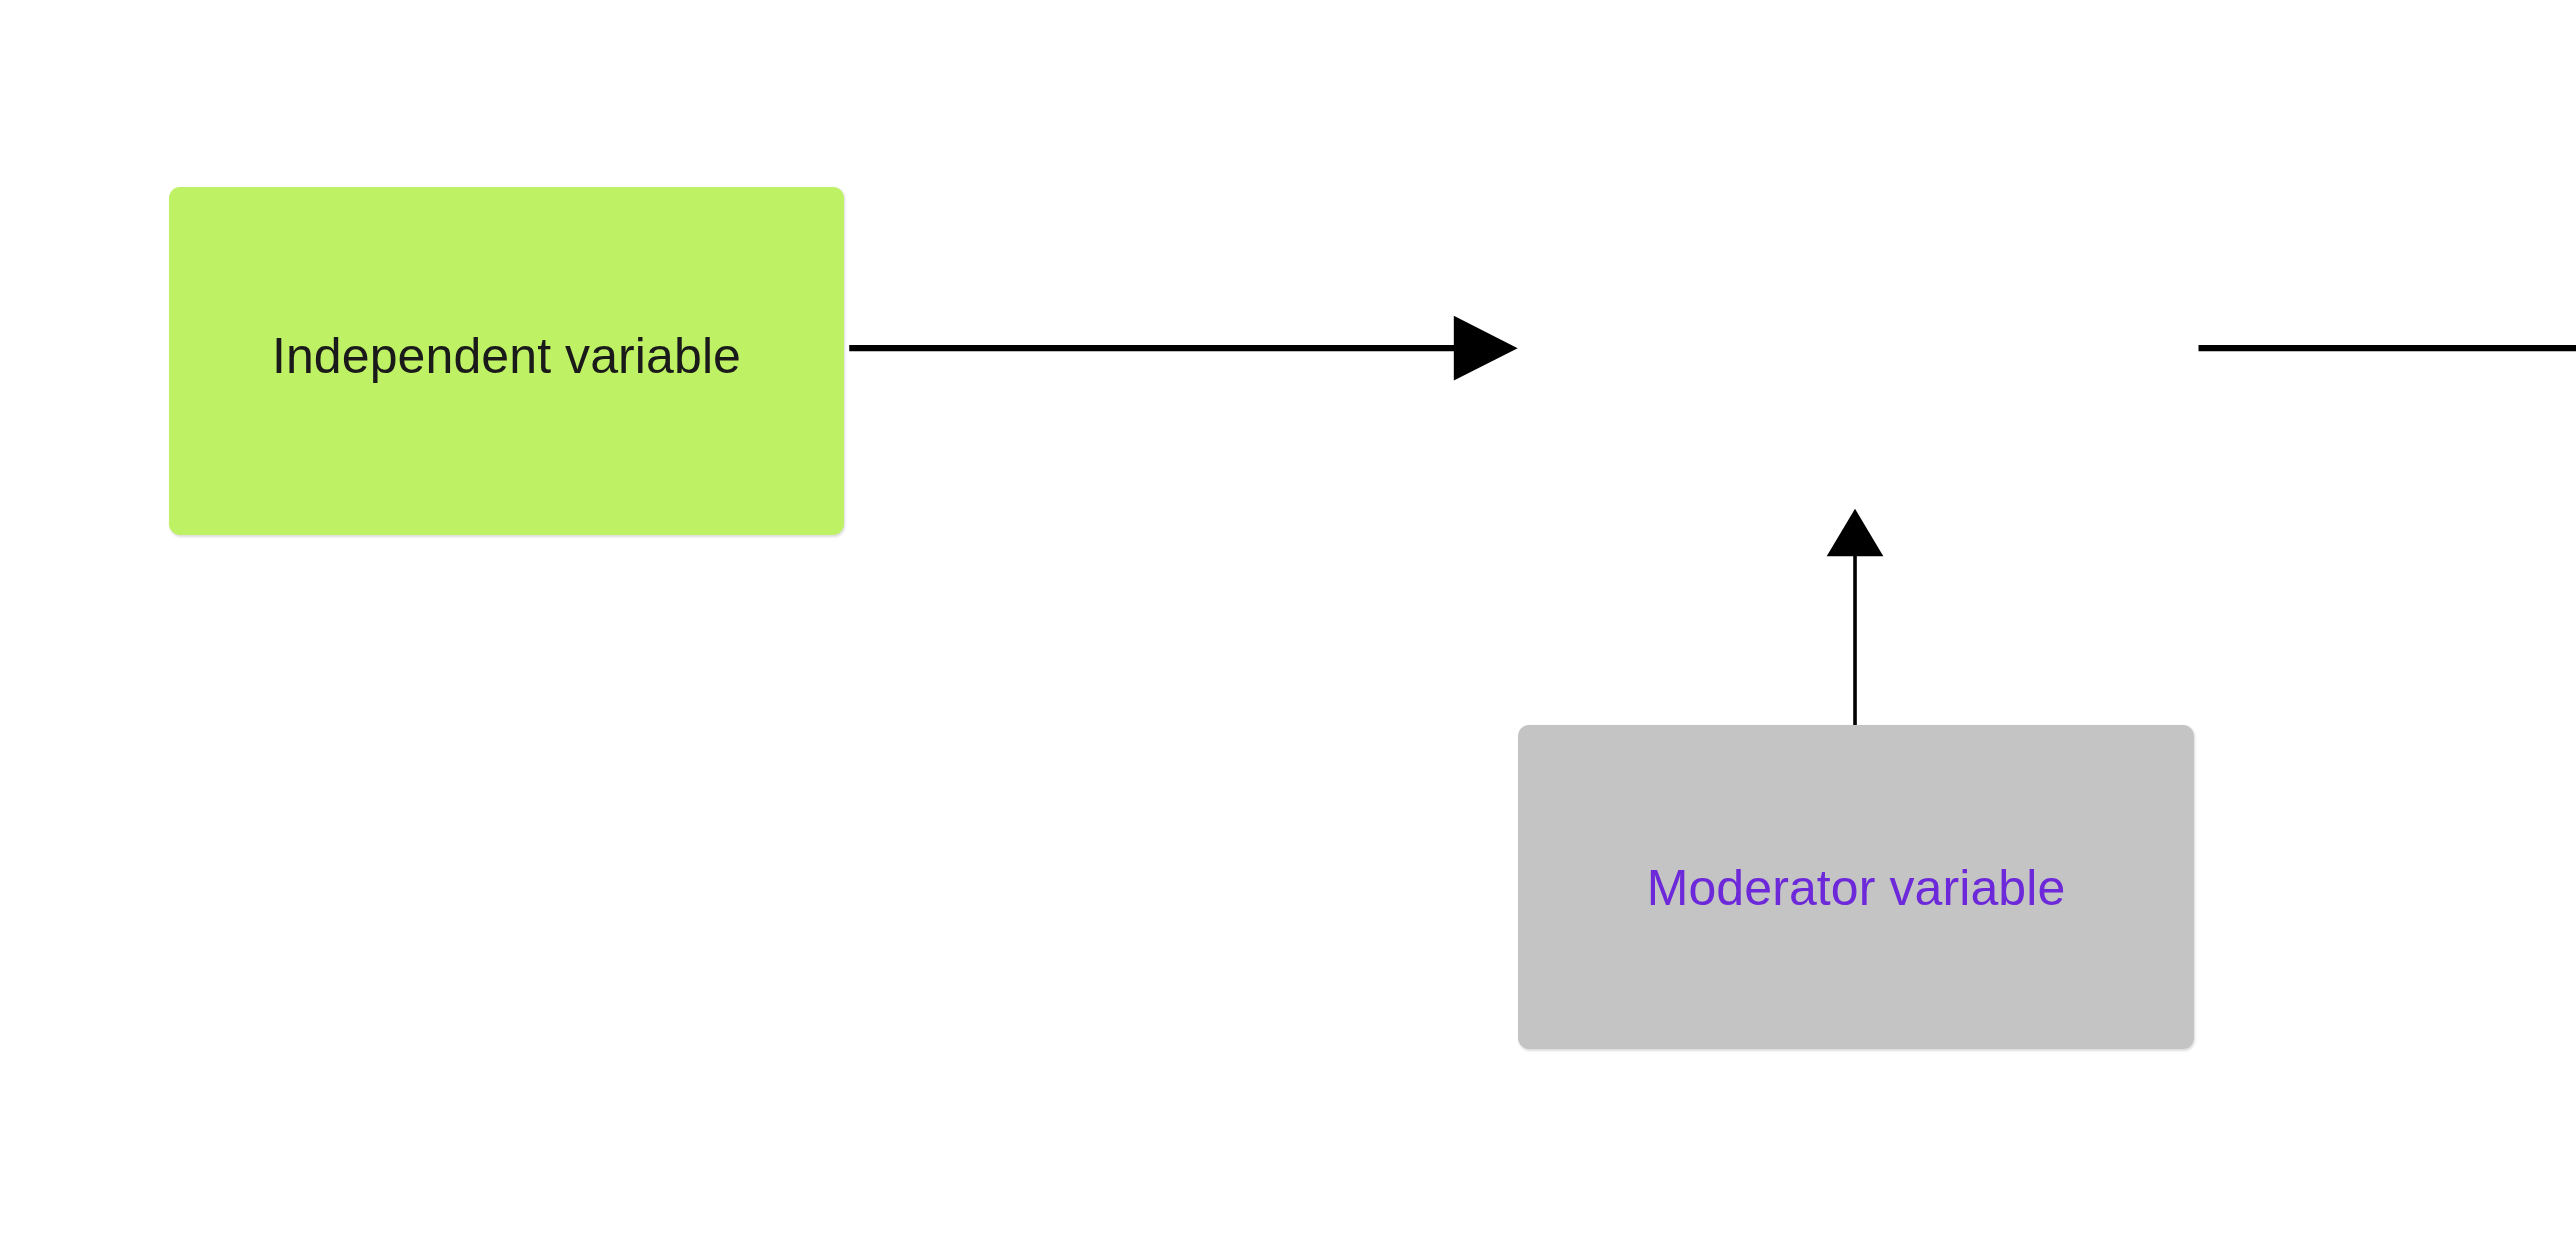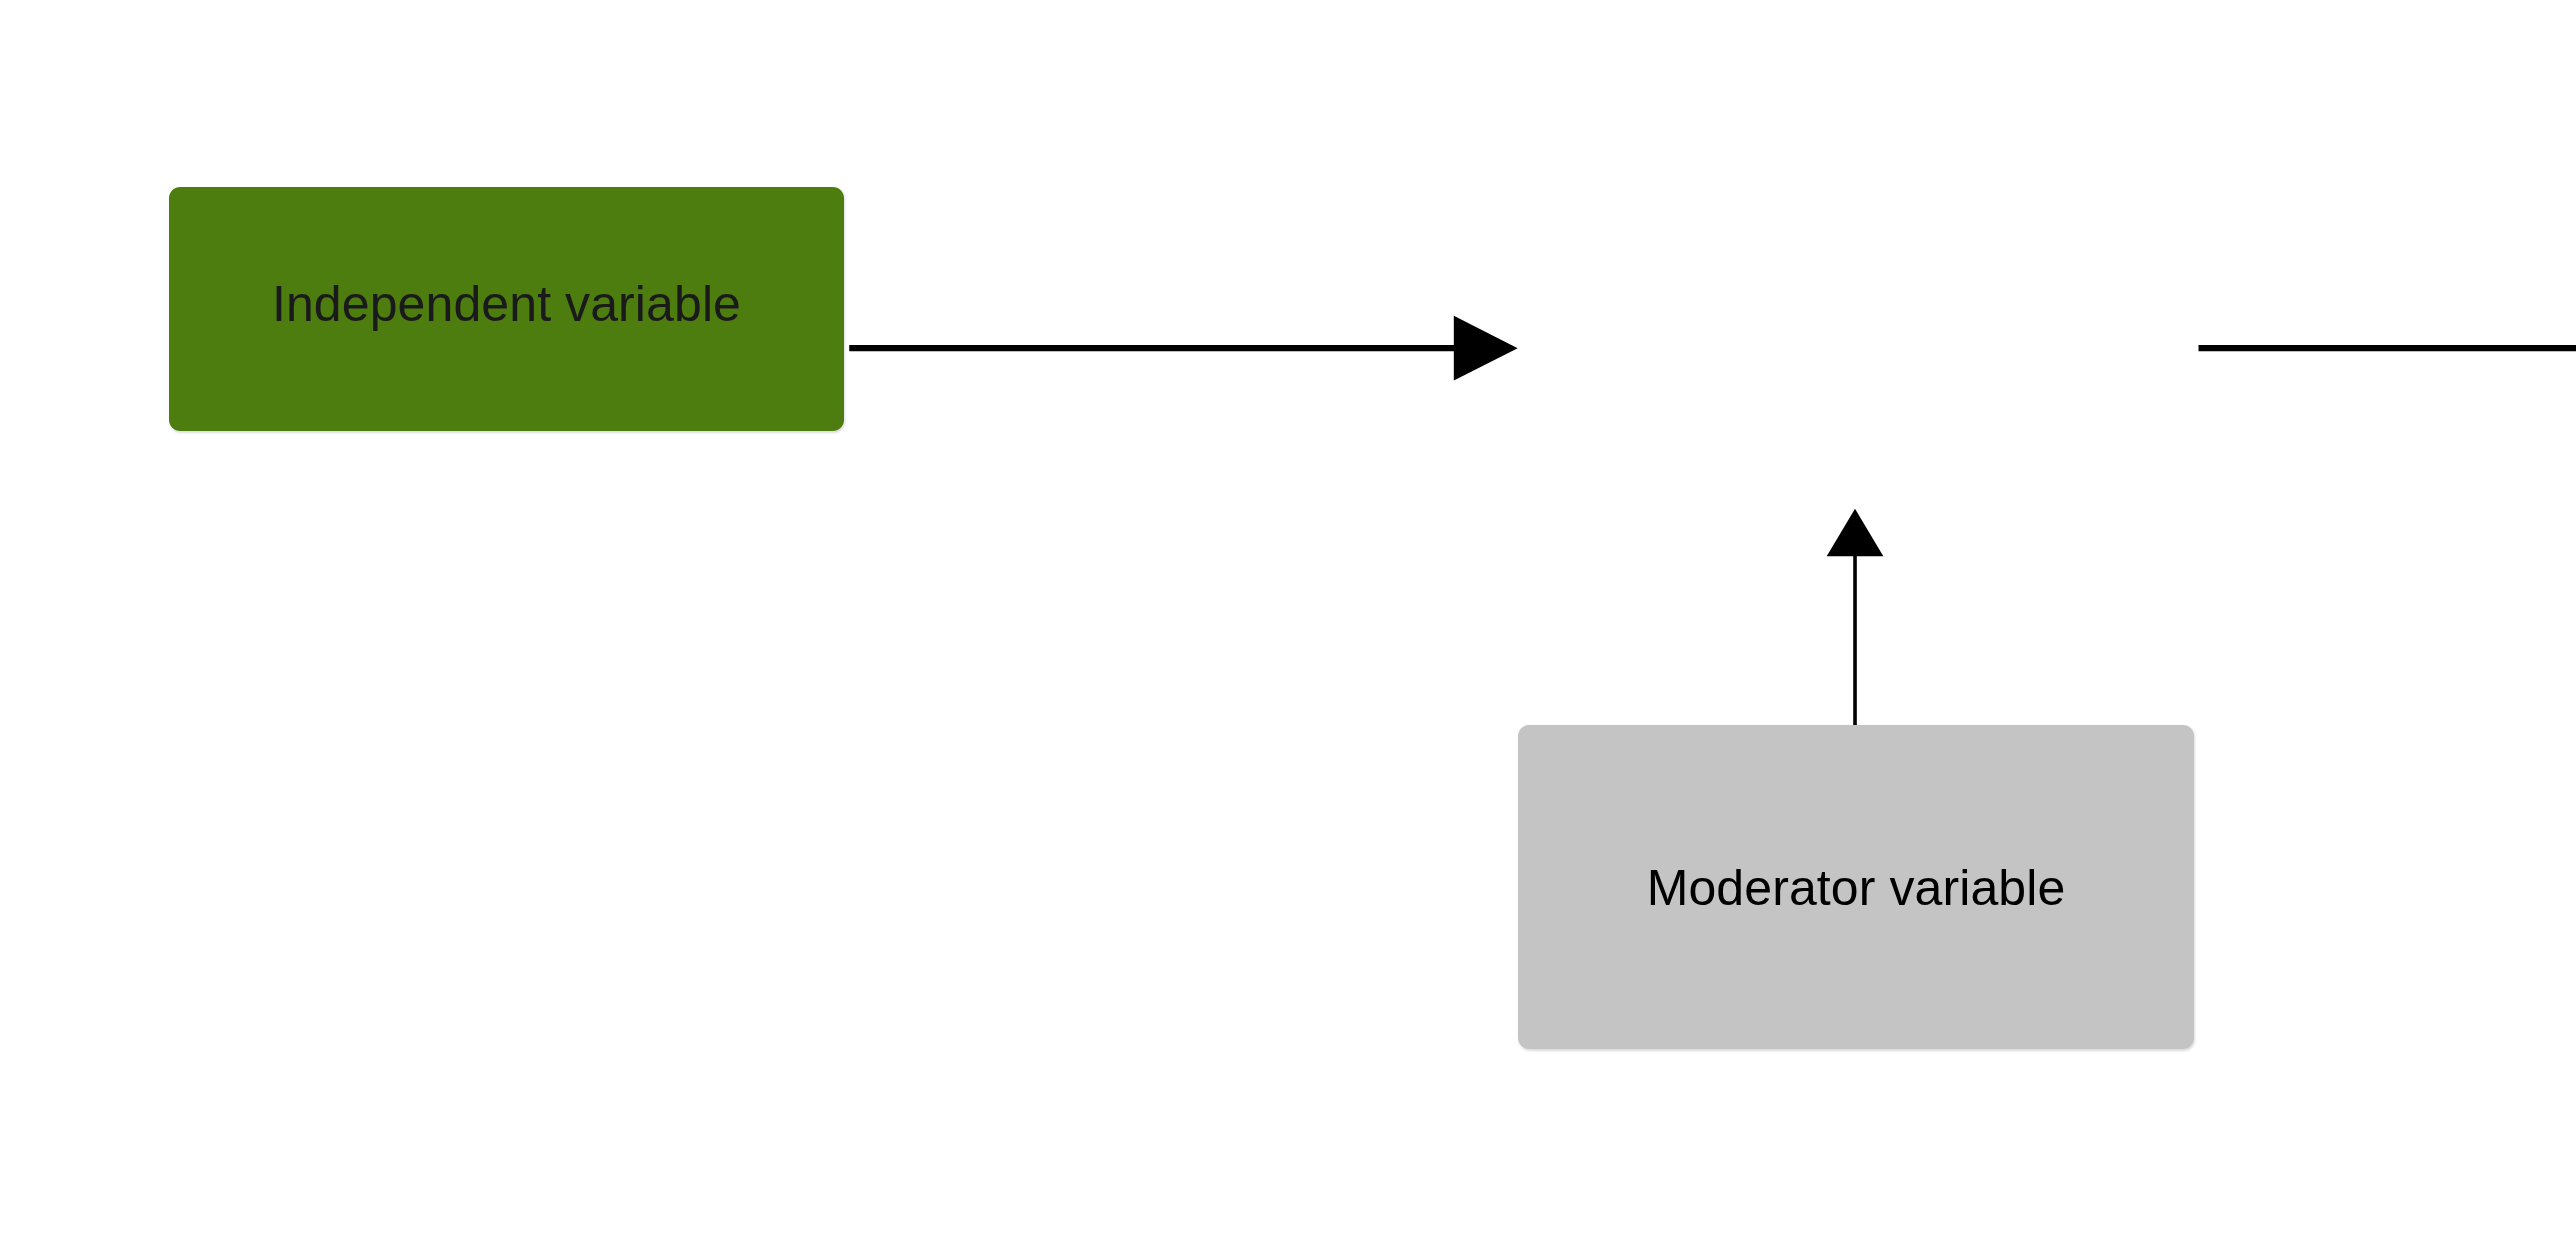--- a/index.html
+++ b/index.html
@@ -80,23 +80,23 @@
       <line x1="4268" y1="676" x2="5449" y2="676" stroke="#000000" stroke-width="12" stroke-linecap="butt"></line>
       <polygon points="5565,676 5441,613 5441,739" fill="#000000"></polygon>
     </g>
 
     <g>
       <line x1="3601" y1="1408" x2="3601" y2="1077" stroke="#000000" stroke-width="7" stroke-linecap="butt"></line>
       <polygon points="3601,988 3546,1080 3656,1080" fill="#000000"></polygon>
     </g>
   </svg>
 
-  <div class="node" id="node-independent" style="left: 169px; top: 187px; width: 675px; height: 244px; background: #4d7c0f;">
+  <div class="node" id="node-independent" style="left: 169px; top: 187px; width: 675px; height: 348px; background: #bef264;">
     <span class="node-label" style="color: rgb(26, 26, 26);">Independent variable</span>
   </div>
 
 
   <div class="node" id="node-moderator" style="left: 1518px; top: 725px; width: 676px; height: 324px; background: rgb(196, 196, 196);">
-    <span class="node-label" style="color: #000000; margin-top: 11px;">Moderator variable</span>
+    <span class="node-label" style="color: #6d28d9; margin-top: 11px;">Moderator variable</span>
   </div>
 
 </div>
 
 
 </body></html>

